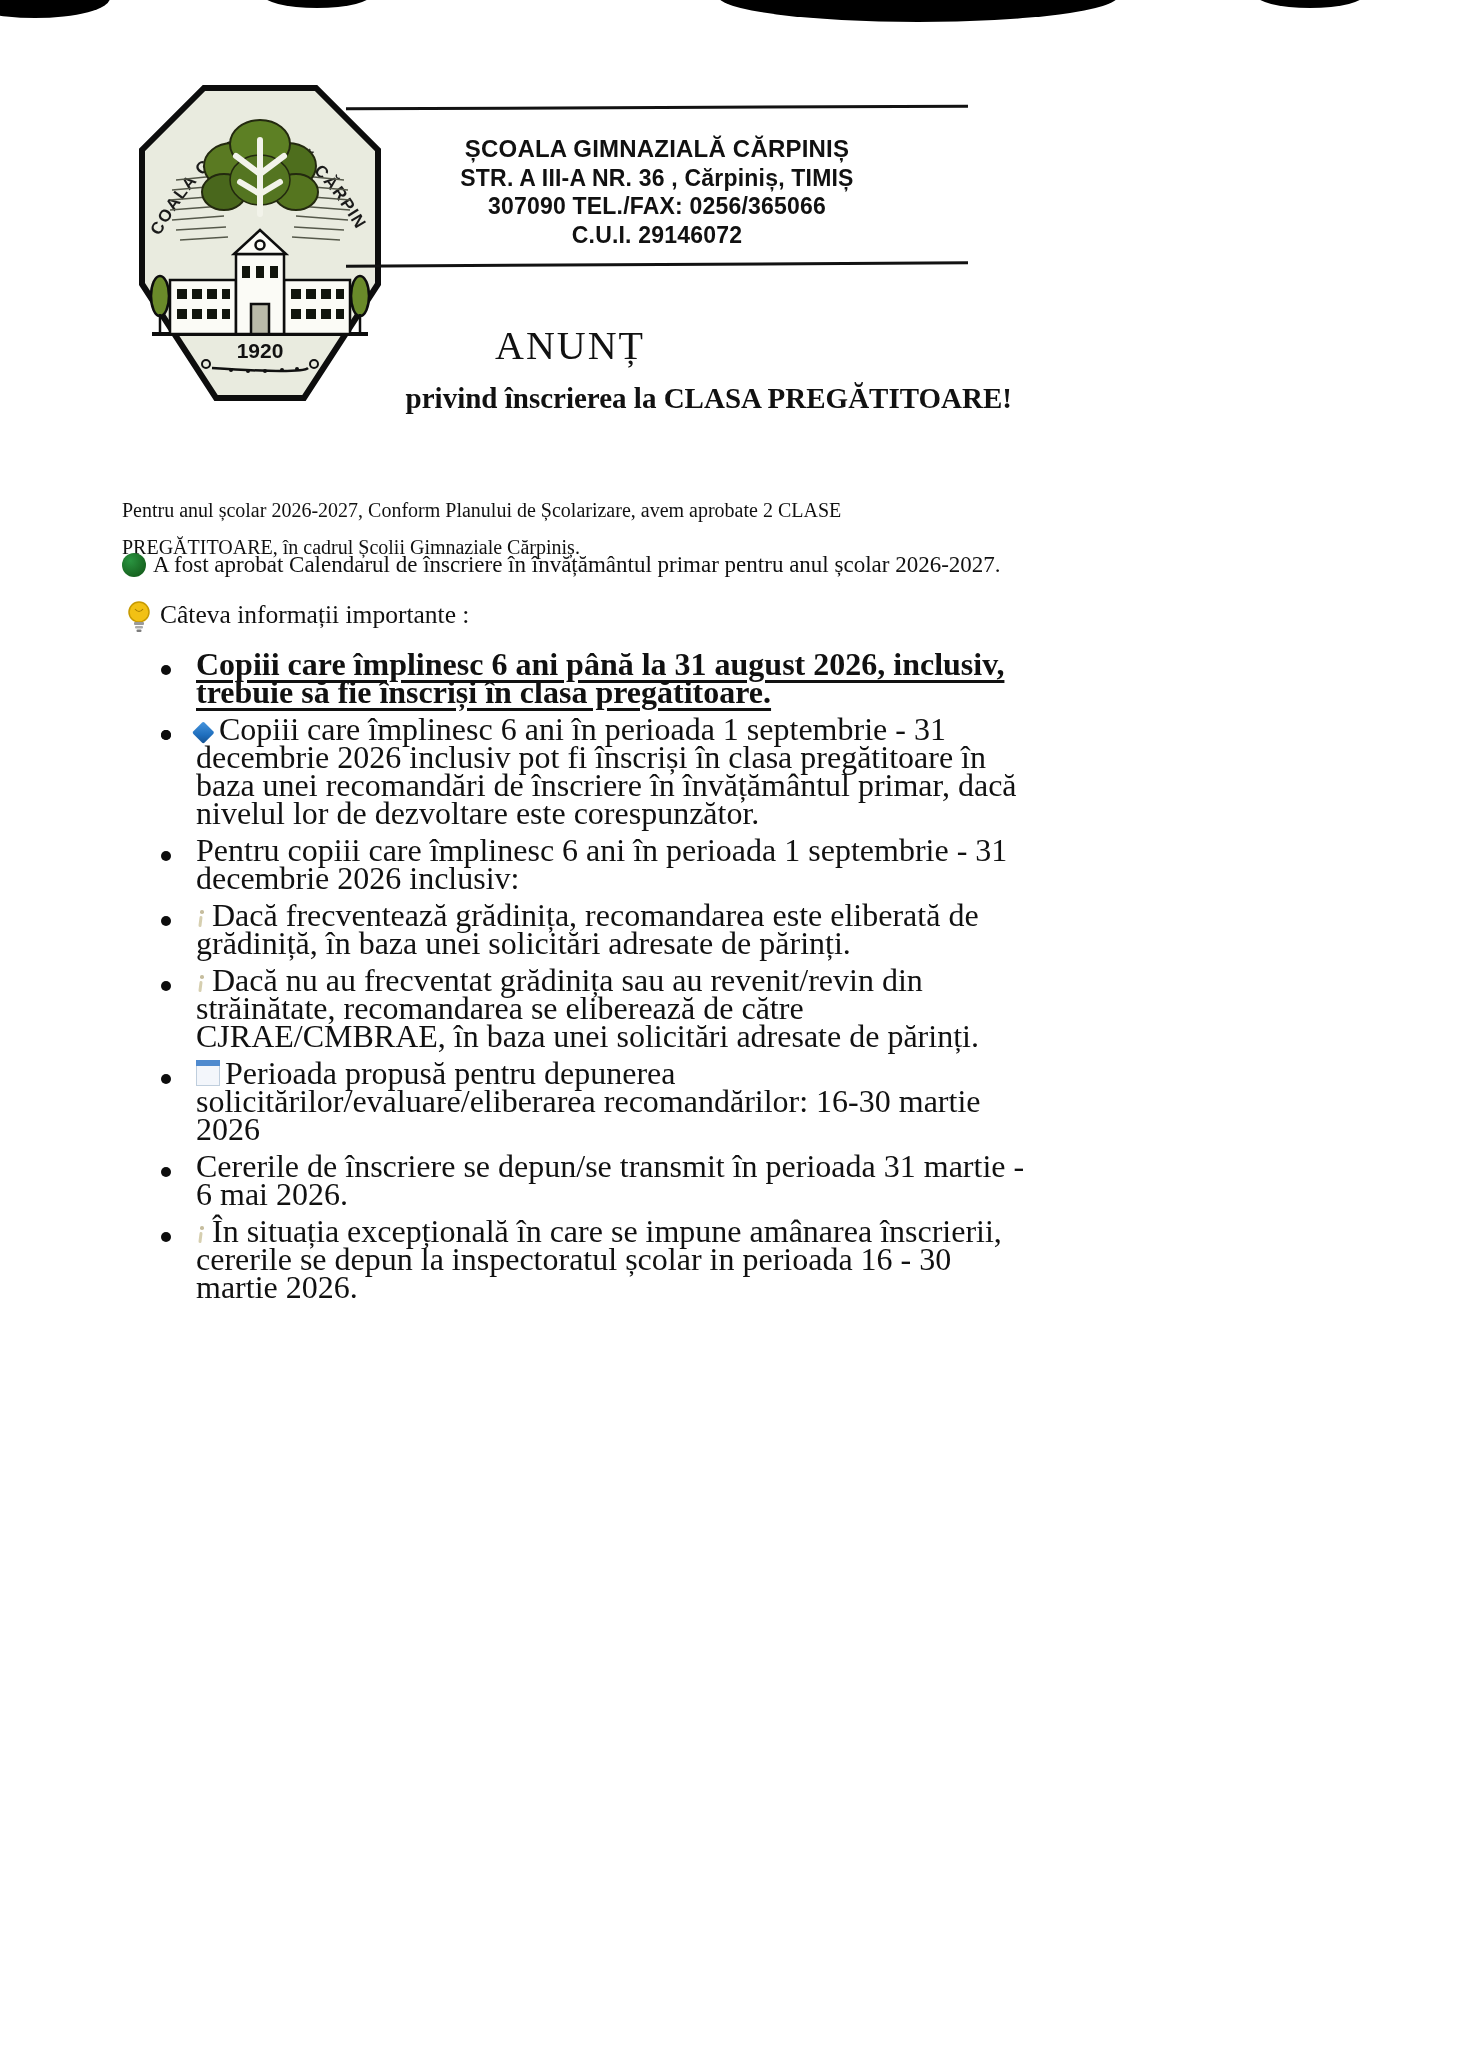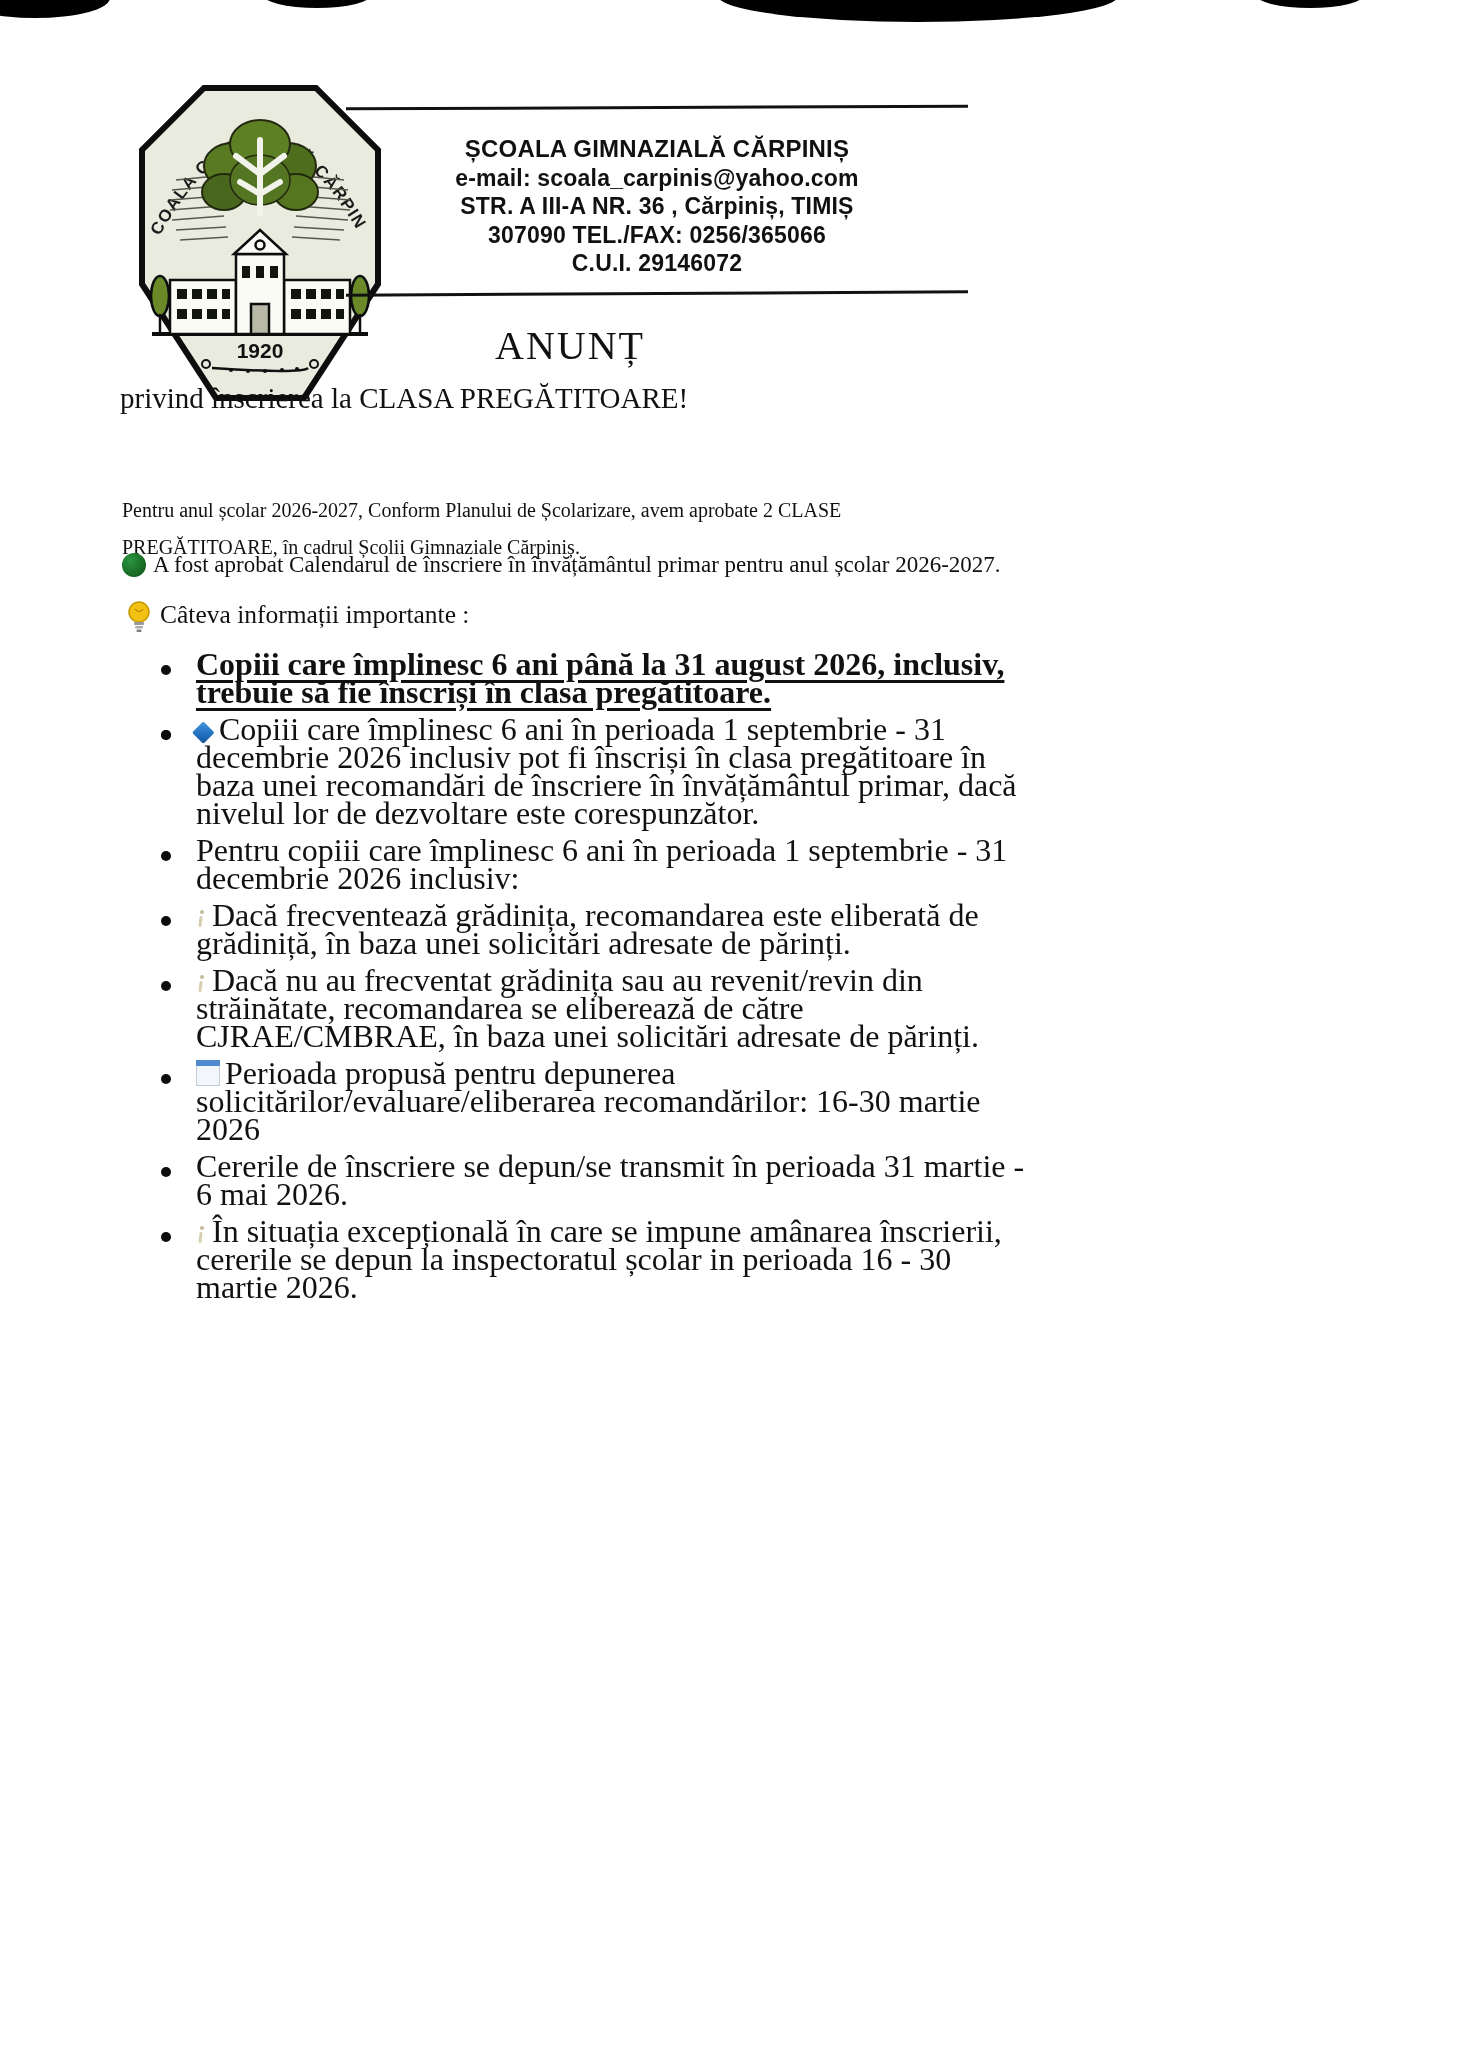--- a/index.html
+++ b/index.html
@@ -34,22 +34,22 @@
   .header-lines{padding:26px 0 14px 0;}
   .header-lines div{font-size:23px;line-height:28.5px;letter-spacing:0.2px;}
   .header-lines .school{font-size:24px;}
 
   
   .title{
     position:absolute;top:322px;left:120px;width:900px;
     text-align:center;font-size:40px;letter-spacing:2px;
   }
   .subtitle{
-    position:absolute;top:382px;left:120px;width:900px;
-    text-align:left;font-size:29px;
+    position:absolute;top:382px;left:112px;width:900px;
+    text-align:right;font-size:29px;font-weight:bold;
   }
 
   
   .intro{
     position:absolute;top:472px;left:122px;width:856px;
     font-size:20px;line-height:37px;
   }
 
   
   .approved{
@@ -218,21 +218,20 @@
           <circle cx="146" cy="288" r="2"></circle>
         <circle cx="161" cy="287" r="2"></circle>
       </g>
     </g>
   </svg>
 
   <div class="header-block">
     <hr class="rule top">
     <div class="header-lines">
       <div class="school">ȘCOALA GIMNAZIALĂ CĂRPINIȘ</div>
-      <div>e-mail: scoala_carpinis@yahoo.com</div>
       <div>STR. A III-A NR. 36 , Cărpiniș, TIMIȘ</div>
       <div>307090  TEL./FAX: 0256/365066</div>
       <div>C.U.I. 29146072</div>
     </div>
     <hr class="rule bottom">
   </div>
 
   <div class="title">ANUNȚ</div>
   <div class="subtitle">privind înscrierea la CLASA PREGĂTITOARE!</div>
 

